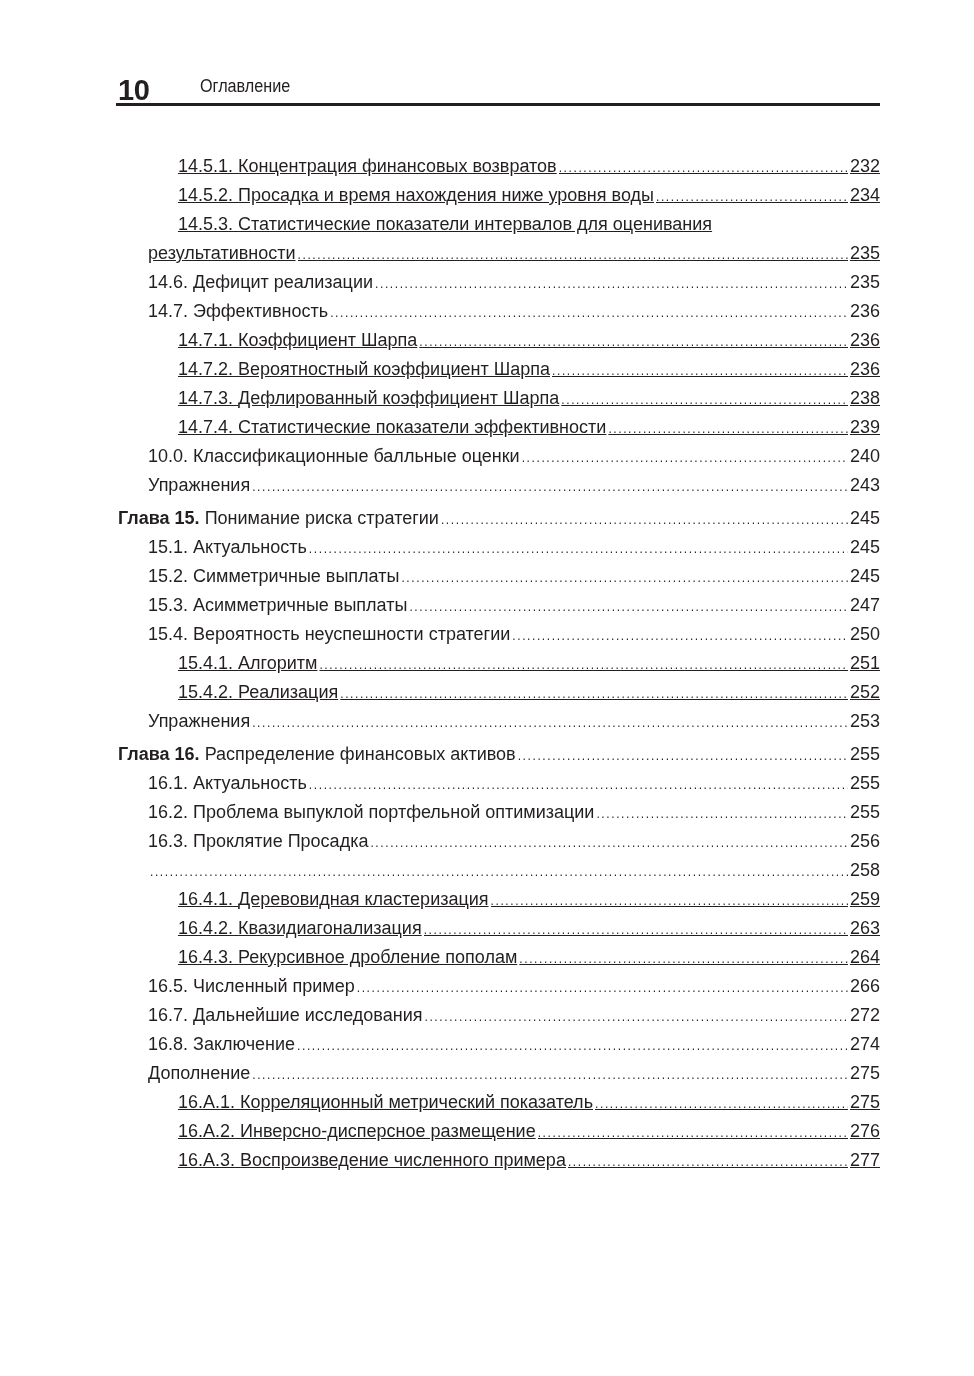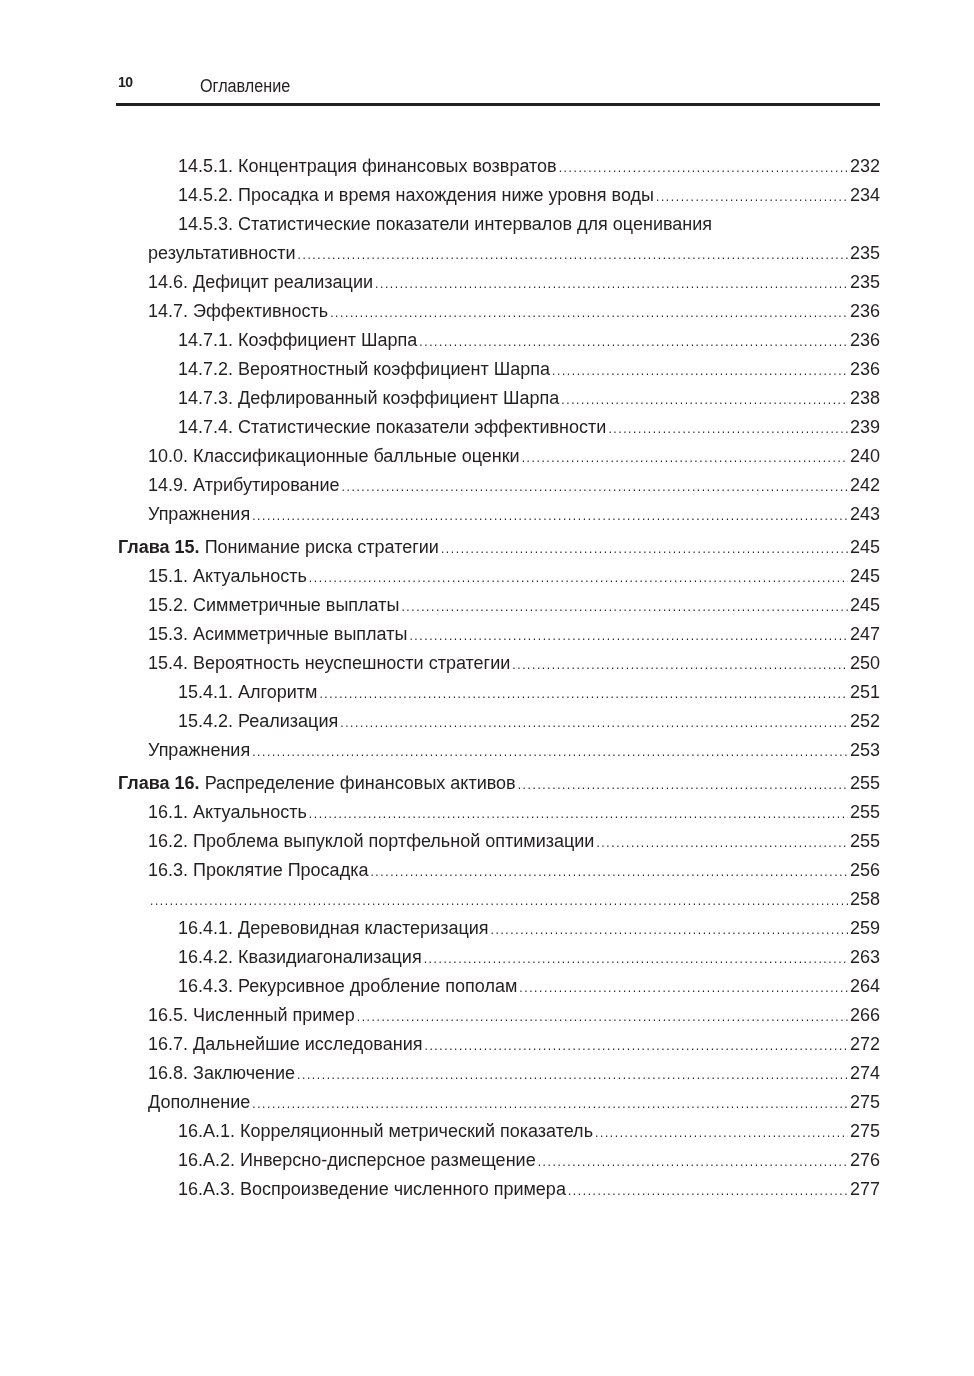--- a/index.html
+++ b/index.html
@@ -1,30 +1,30 @@
 <!DOCTYPE html>
 <html><head>
 <meta charset="utf-8">
 <style>
   html, body { margin: 0; padding: 0; background: #ffffff; }
   body { width: 974px; height: 1376px; position: relative; overflow: hidden;
          font-family: "Liberation Sans", "DejaVu Sans", sans-serif; color: #231f20; }
   .header { position: absolute; left: 116px; top: 72px; width: 764px; height: 31px;
             border-bottom: 3px solid #231f20; }
-  .page-num { position: absolute; left: 2px; top: 2px; font-weight: bold; font-size: 14px;
+  .page-num { position: absolute; left: 2px; top: 2px; font-weight: bold; font-size: 29px;
               letter-spacing: -0.5px; }
   .running-title { position: absolute; left: 84px; top: 4px; font-size: 18px; transform: scaleX(0.9); transform-origin: left; }
   .toc { position: absolute; left: 118px; top: 152px; width: 762px; }
   .entry { position: relative; height: 29px; font-size: 18px; line-height: 29px; }
   .entry.chapter { margin-top: 4px; }
   .entry.two-line { height: 58px; }
   .entry .row { display: flex; align-items: baseline; height: 29px; }
   .lvl0 { padding-left: 0; }
   .lvl1 { padding-left: 30px; }
-  .lvl2 { padding-left: 60px; }
+  .lvl2 { padding-left: 60px; text-decoration: underline; }
   .title { white-space: nowrap; transform-origin: left; }
   .dots { flex: 1; overflow: hidden; white-space: nowrap; font-size: 12px; letter-spacing: 1.6px; color: #231f20; margin: 0 2px; }
   .dots::after { content: "................................................................................................................................................................................................................................"; }
   .pg { white-space: nowrap; }
   .label-bold { font-weight: bold; }
   .cont { margin-left: -30px; }
 </style>
 </head>
 <body>
 
@@ -102,27 +102,20 @@
     </div>
     <div class="entry lvl1">
       <div class="row">
         <span class="title"><span>10.0.</span> <span>Классификационные балльные оценки</span></span>
         <span class="dots"></span>
         <span class="pg">240</span>
       </div>
     </div>
     <div class="entry lvl1">
       <div class="row">
-        <span class="title"><span>14.9.</span> <span>Атрибутирование</span></span>
-        <span class="dots"></span>
-        <span class="pg">242</span>
-      </div>
-    </div>
-    <div class="entry lvl1">
-      <div class="row">
         <span class="title"><span>Упражнения</span></span>
         <span class="dots"></span>
         <span class="pg">243</span>
       </div>
     </div>
     <div class="entry lvl0 chapter">
       <div class="row">
         <span class="title"><span class="label-bold">Глава 15.</span> <span>Понимание риска стратегии</span></span>
         <span class="dots"></span>
         <span class="pg">245</span>

